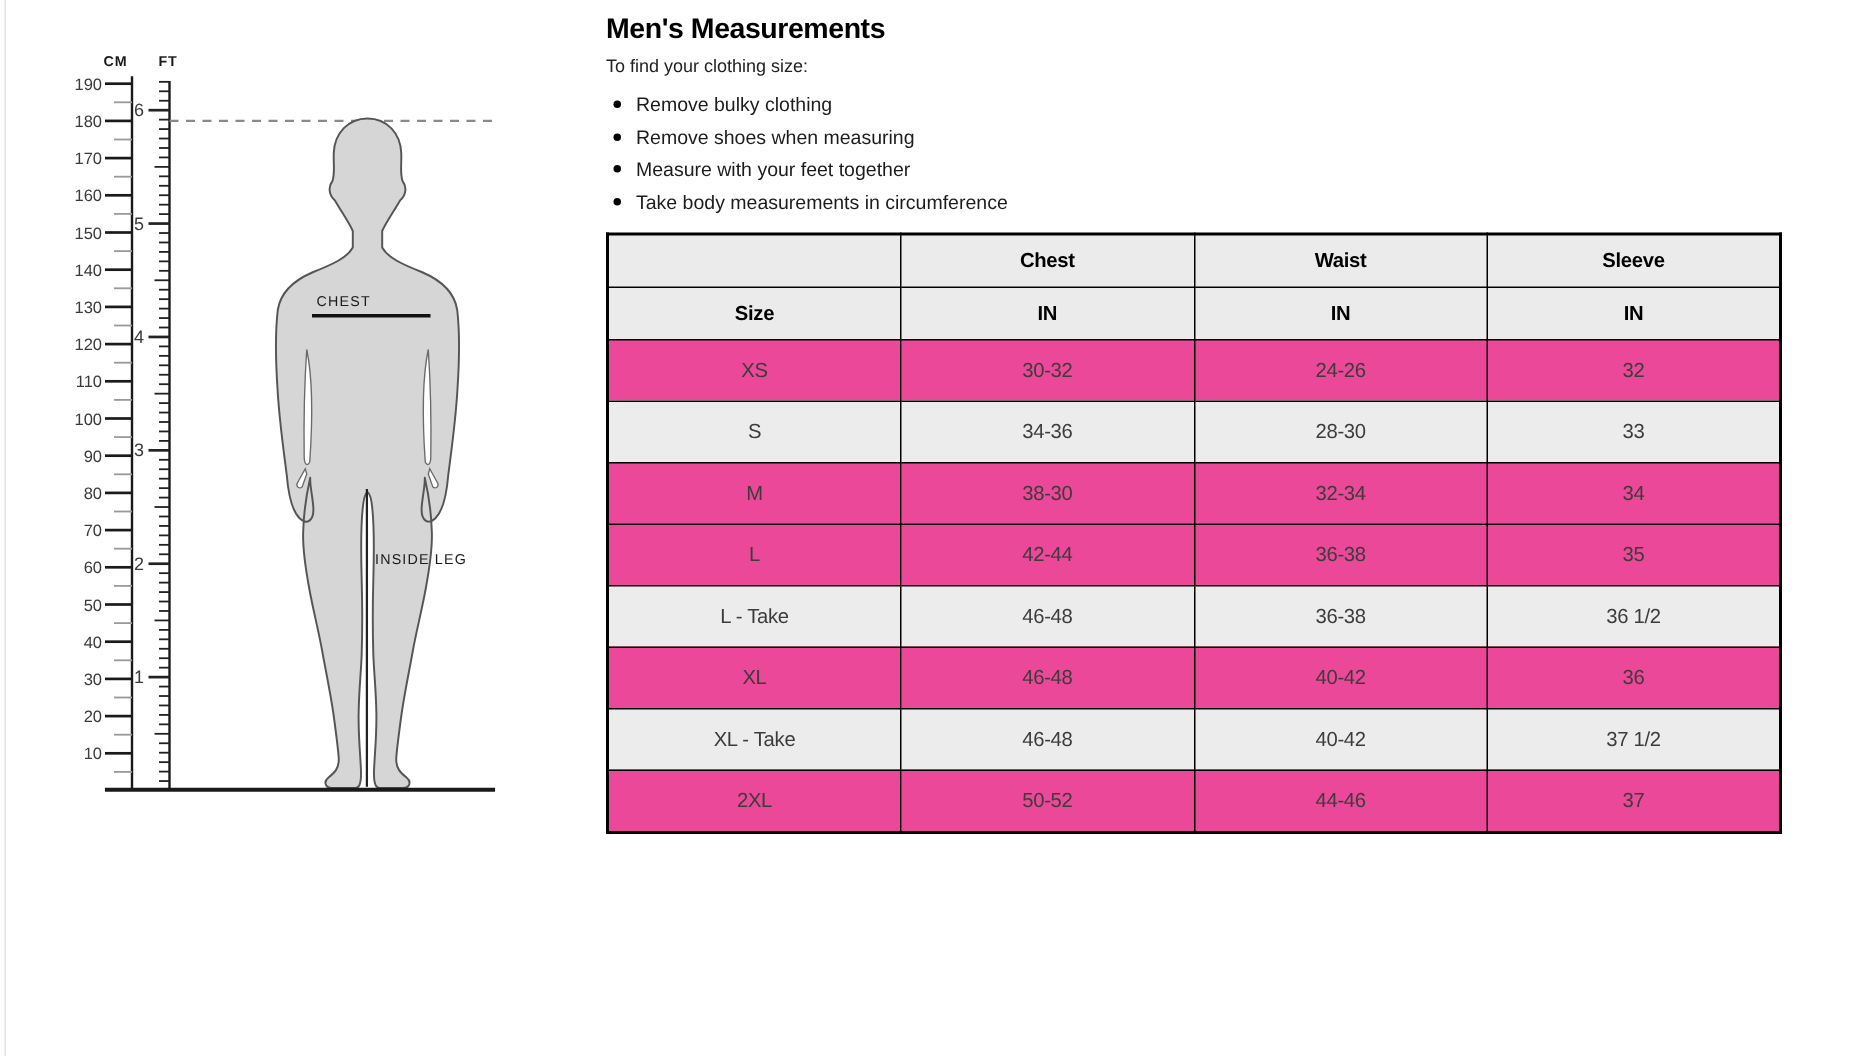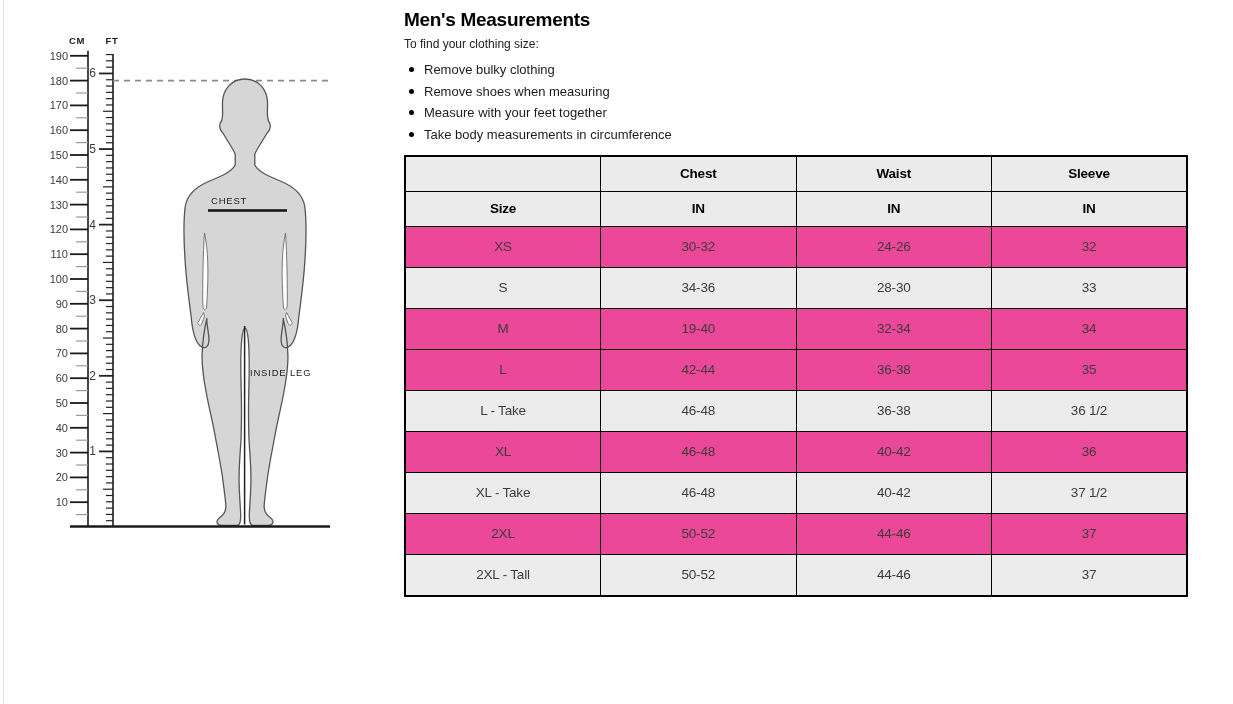--- a/index.html
+++ b/index.html
@@ -273,21 +273,21 @@
           <td>32</td>
         </tr>
         <tr class="striped">
           <td>S</td>
           <td>34-36</td>
           <td>28-30</td>
           <td>33</td>
         </tr>
         <tr>
           <td>M</td>
-          <td>19-40</td>
+          <td>38-30</td>
           <td>32-34</td>
           <td>34</td>
         </tr>
         <tr>
           <td>L</td>
           <td>42-44</td>
           <td>36-38</td>
           <td>35</td>
         </tr>
         <tr class="striped">
@@ -307,21 +307,15 @@
           <td>46-48</td>
           <td>40-42</td>
           <td>37 1/2</td>
         </tr>
         <tr>
           <td>2XL</td>
           <td>50-52</td>
           <td>44-46</td>
           <td>37</td>
         </tr>
-        <tr class="striped">
-          <td>2XL - Tall</td>
-          <td>50-52</td>
-          <td>44-46</td>
-          <td>37</td>
-        </tr>
       </tbody>
   </table>
 </div>
 
 </body></html>

